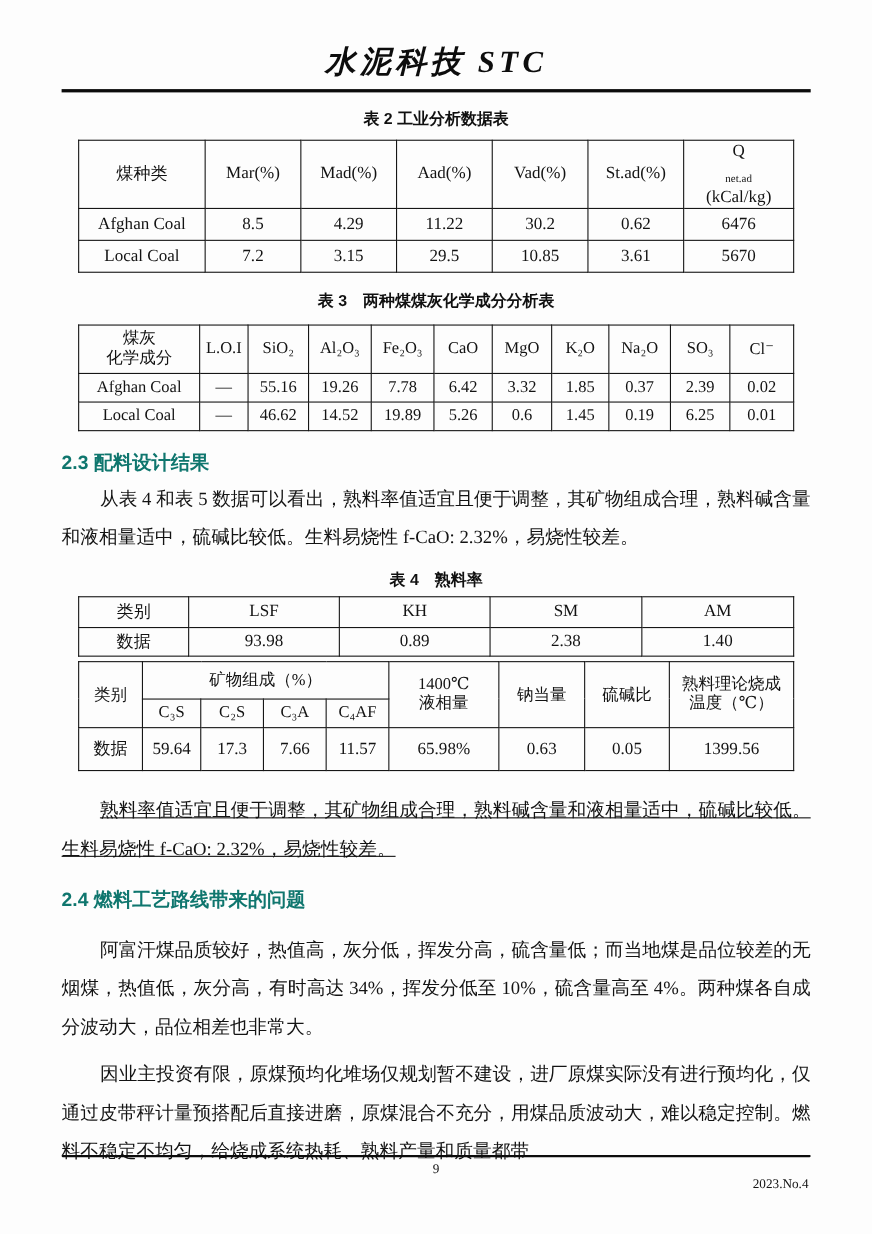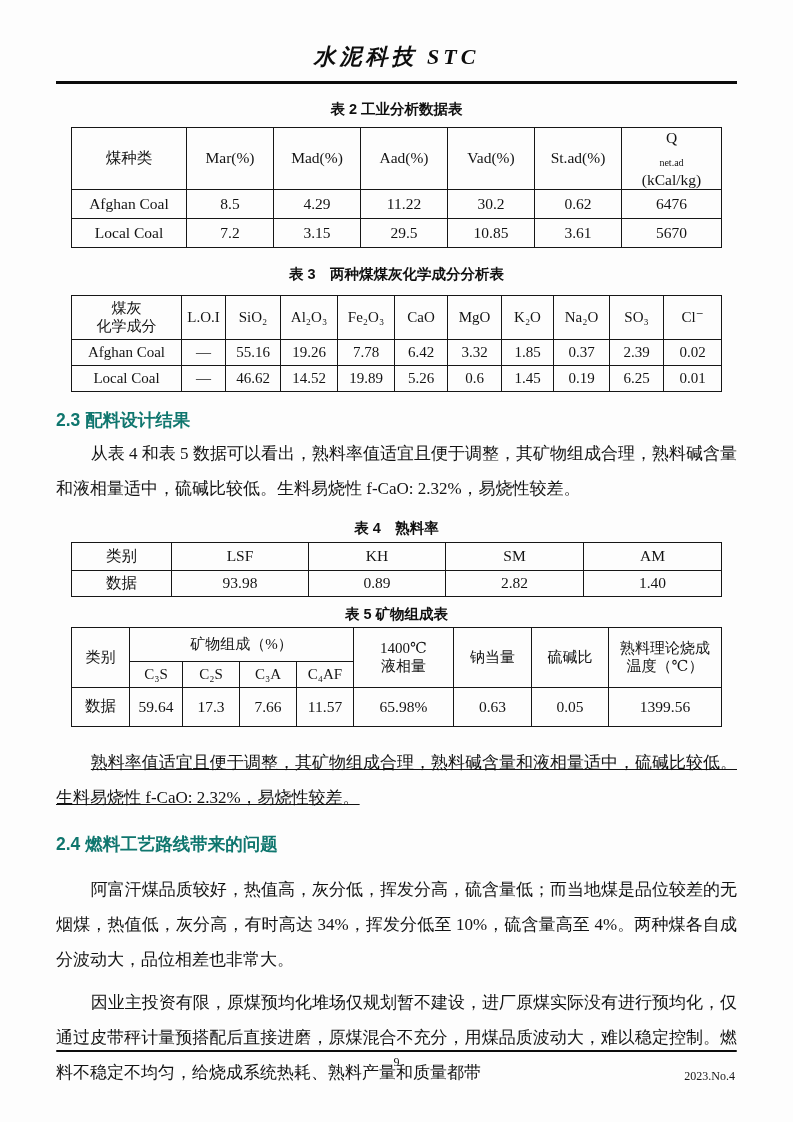--- a/index.html
+++ b/index.html
@@ -12,21 +12,21 @@
   .page {
     position:relative;
     width:793px; height:1122px;
     background:#fdfdfd;
     padding:44px 56px 0 56px;
     overflow:hidden;
   }
   
   .journal-title {
     text-align:center;
-    font-size:22px;
+    font-size:28px;
     font-weight:bold;
     font-style:italic;
     letter-spacing:4px;
     line-height:26px;
     color:#0d0d0d;
   }
   .header-rule { margin-top:11px; height:2.6px; background:#0c0c0c; }
 
   
   .table-caption {
@@ -247,27 +247,26 @@
         <th>KH</th>
         <th>SM</th>
         <th>AM</th>
       </tr>
     </thead>
     <tbody>
       <tr>
         <td>数据</td>
         <td>93.98</td>
         <td>0.89</td>
-        <td>2.82</td>
+        <td>2.38</td>
         <td>1.40</td>
       </tr>
     </tbody>
   </table>
 
-  <div class="table-caption cap-t5">表 5 矿物组成表</div>
   <table class="t5">
     <colgroup>
       <col style="width:58px">
         <col style="width:53px">
         <col style="width:57px">
         <col style="width:57px">
       <col style="width:57px">
         <col style="width:100px">
         <col style="width:78px">
         <col style="width:77px">

